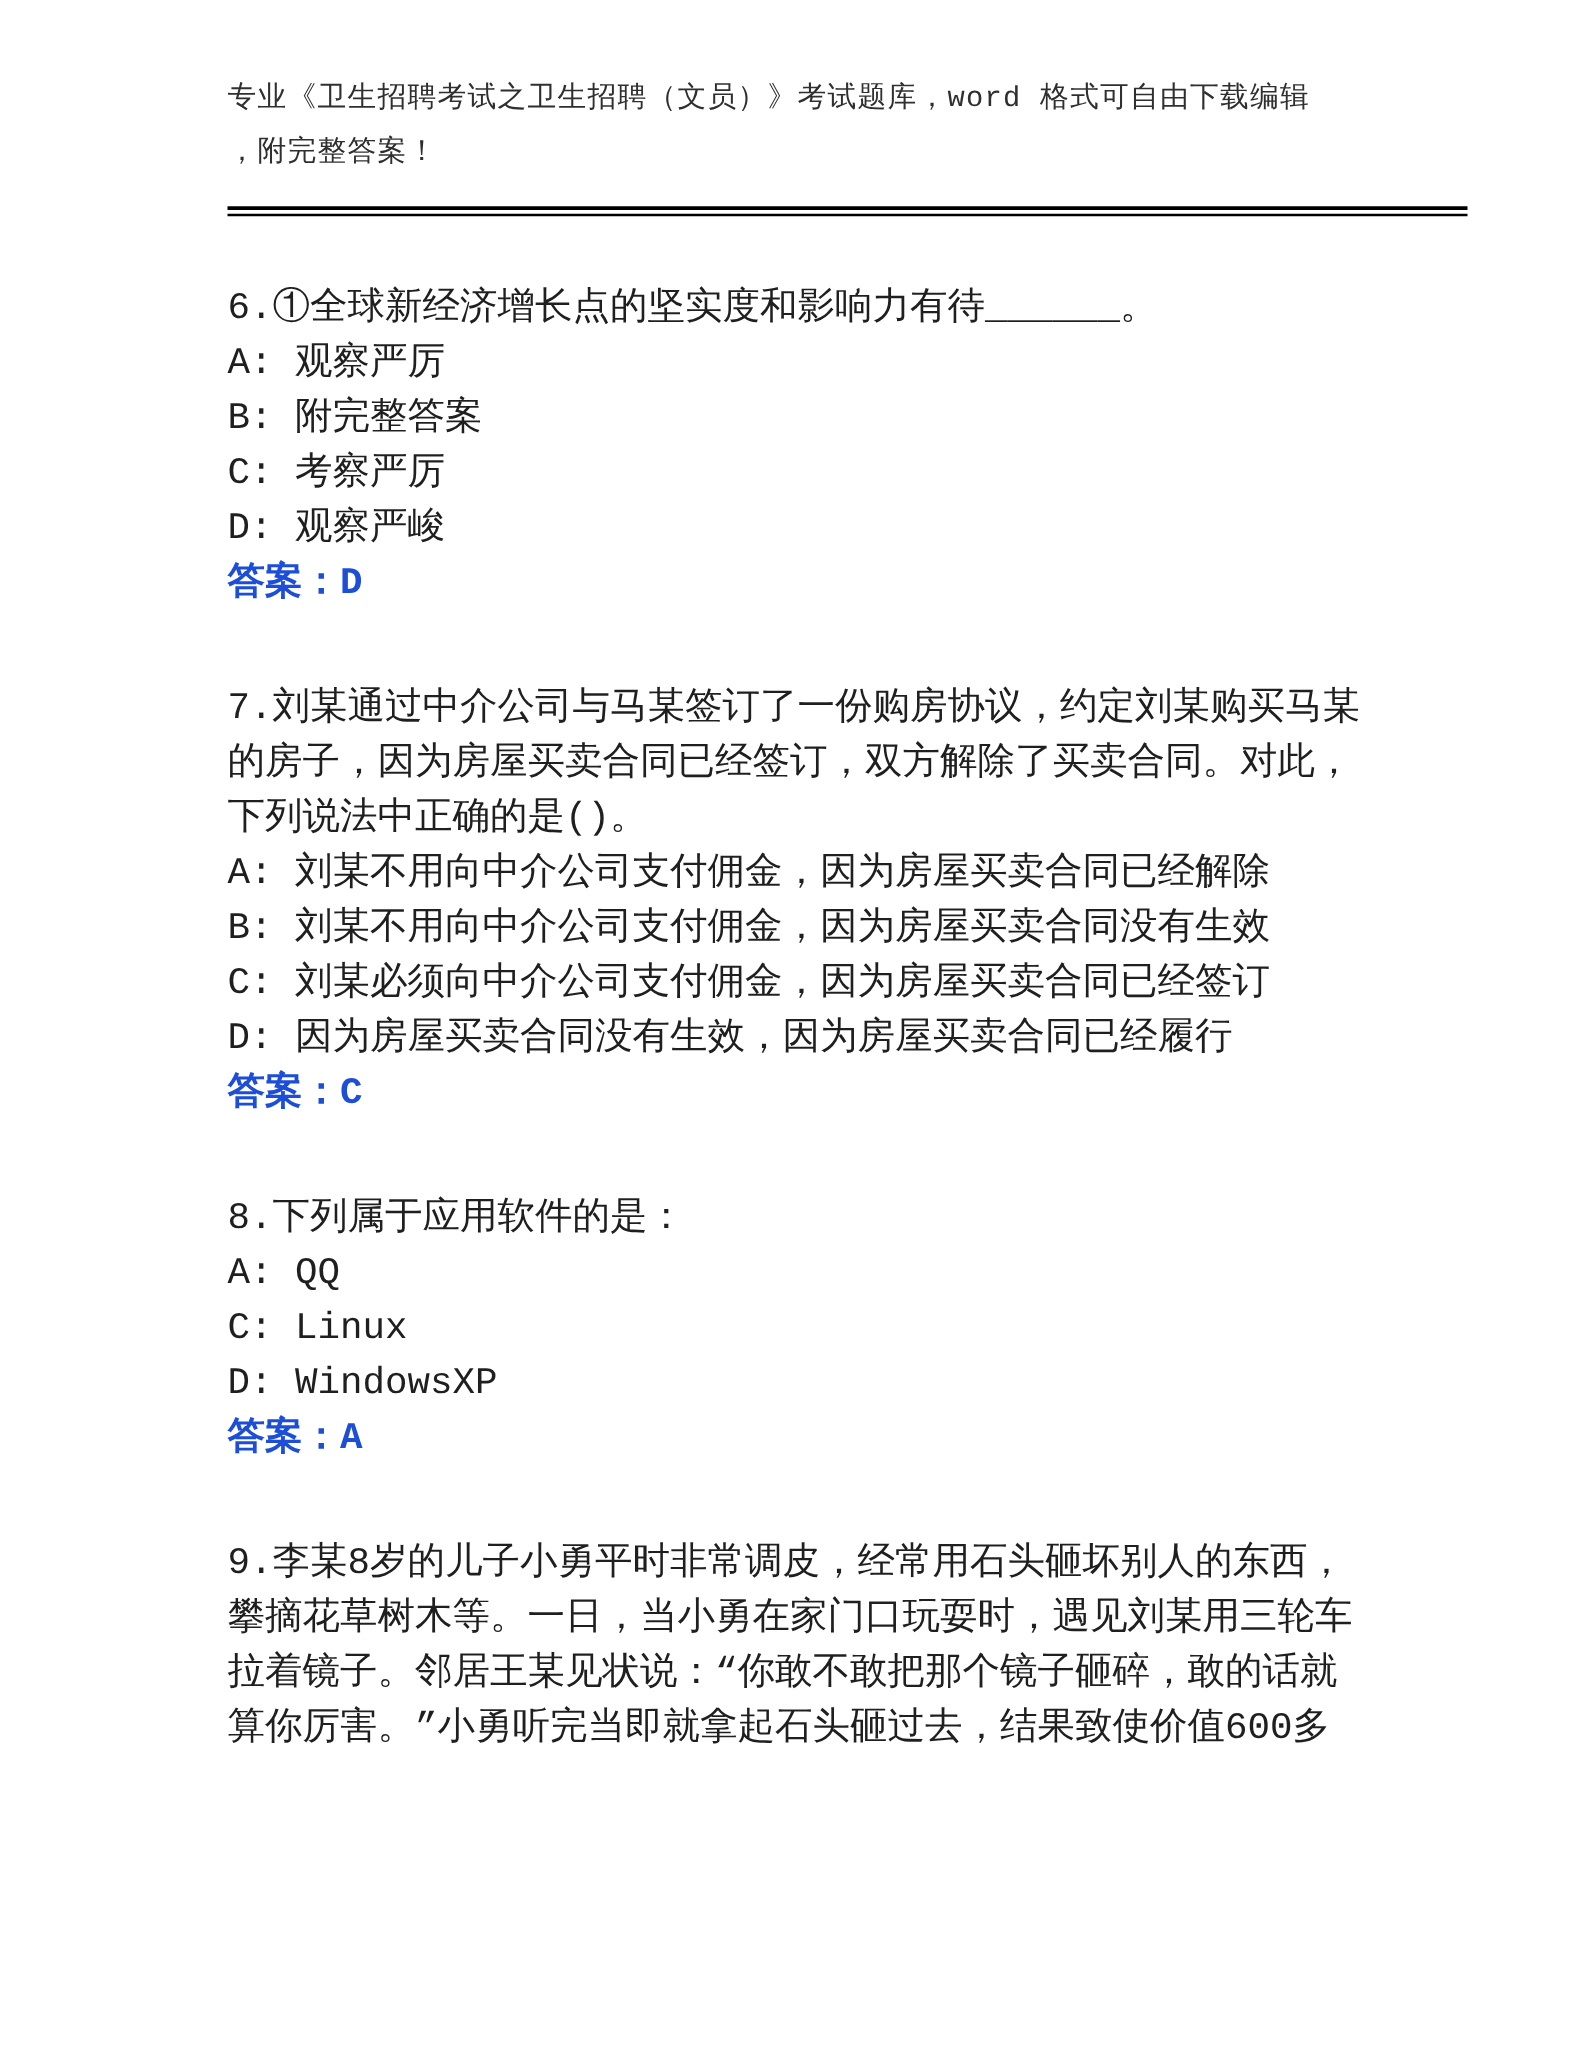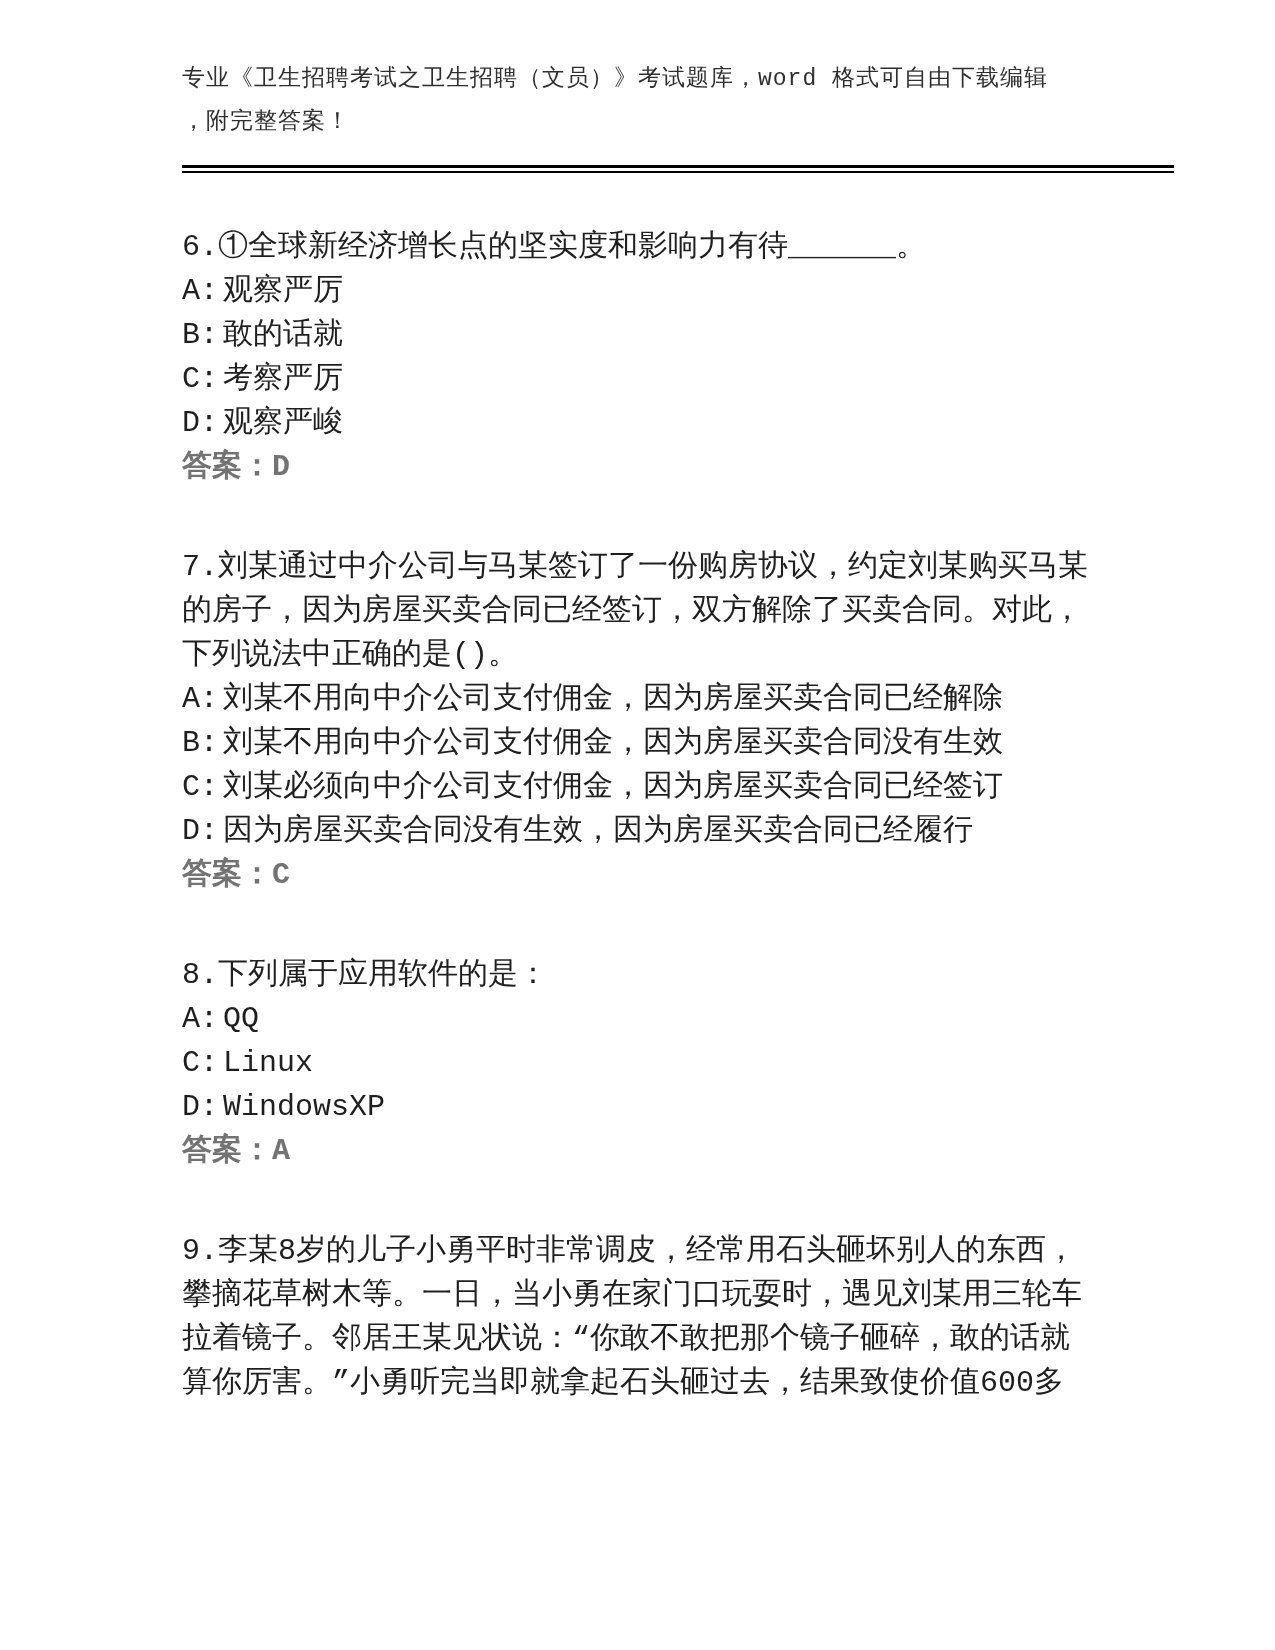--- a/index.html
+++ b/index.html
@@ -47,25 +47,25 @@
   }
   .stem-line, .option-row, .answer-row {
     font-size: 30px;
     line-height: 44px;
     white-space: nowrap;
   }
   .qnum {
     letter-spacing: 0;
   }
   .option-text {
-    margin-left: 5px;
+    margin-left: 18px;
   }
   .answer-row {
     font-weight: 700;
-    color: #737373;
+    color: #1d4ed8;
   }
 </style>
 </head>
 <body>
 
 <div class="page">
 
   <div class="doc-header">
     <div class="hline">专业《卫生招聘考试之卫生招聘（文员）》考试题库，word 格式可自由下载编辑</div>
     <div class="hline">，附完整答案！</div>
@@ -76,21 +76,21 @@
   <div class="content">
 
     <div class="question first">
       <div class="stem-line">
         <span class="qnum">6.</span><span>①全球新经济增长点的坚实度和影响力有待______。</span>
       </div>
       <div class="option-row">
         <span class="option-label">A:</span><span class="option-text">观察严厉</span>
       </div>
       <div class="option-row">
-        <span class="option-label">B:</span><span class="option-text">敢的话就</span>
+        <span class="option-label">B:</span><span class="option-text">附完整答案</span>
       </div>
       <div class="option-row">
         <span class="option-label">C:</span><span class="option-text">考察严厉</span>
       </div>
       <div class="option-row">
         <span class="option-label">D:</span><span class="option-text">观察严峻</span>
       </div>
       <div class="answer-row">
         <span>答案：</span><span>D</span>
       </div>

